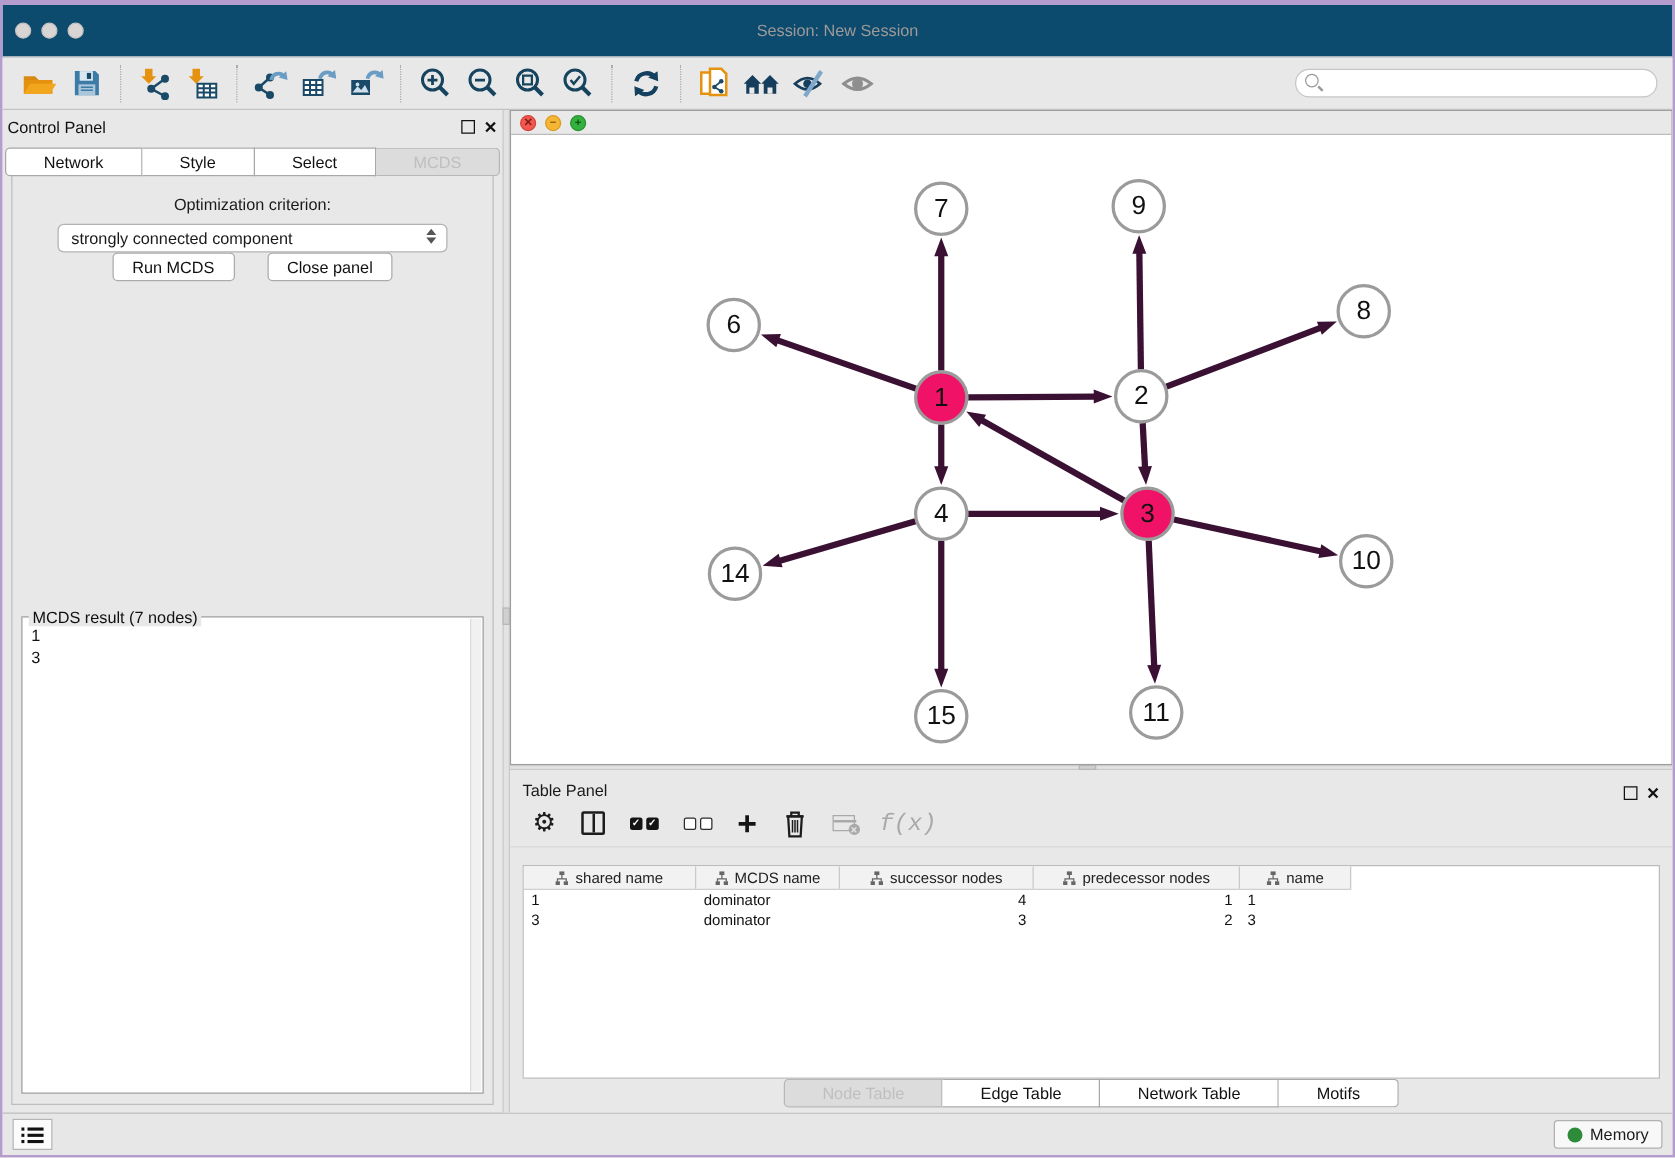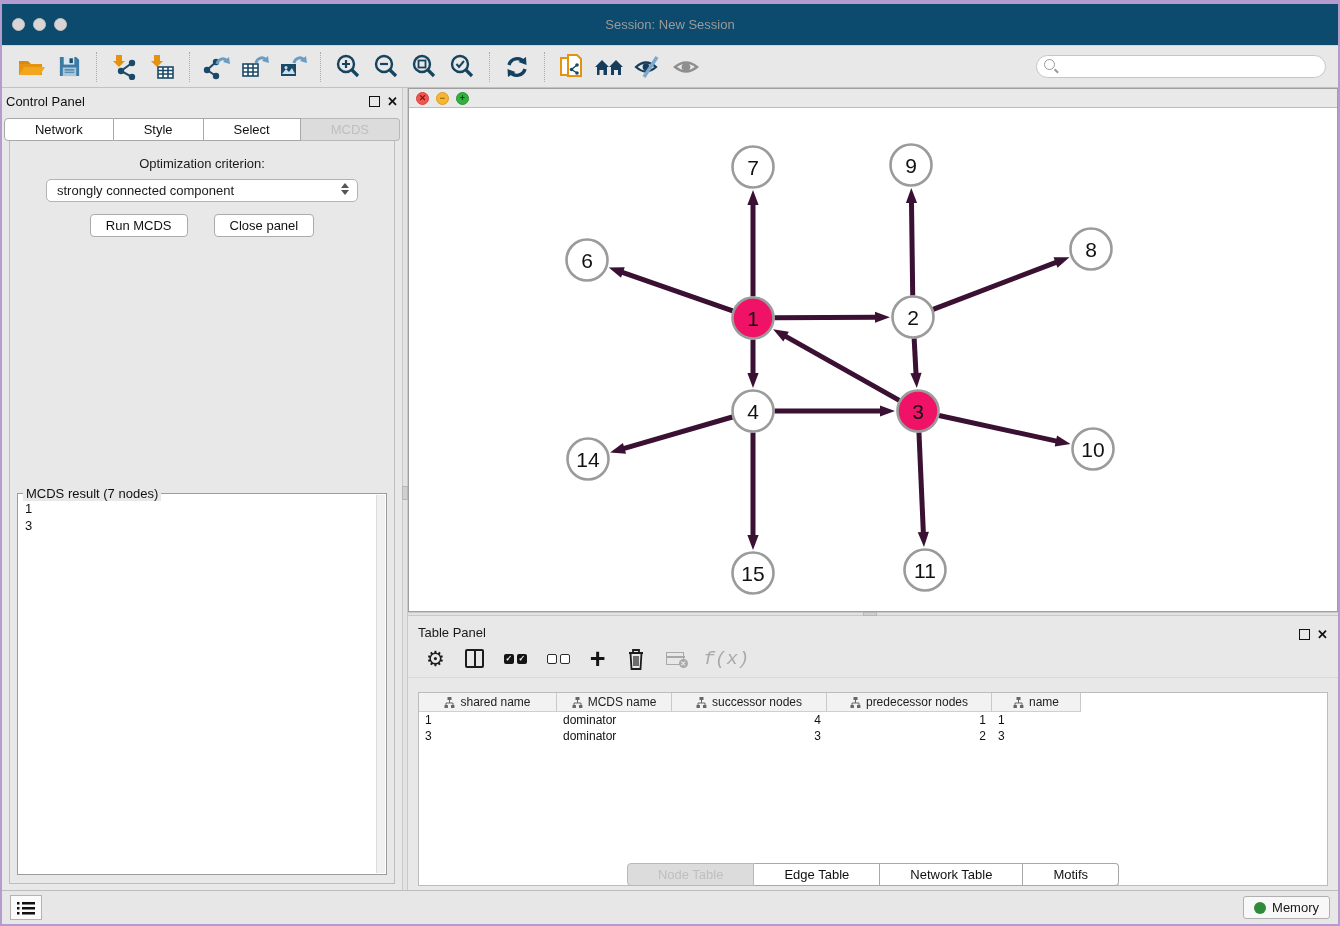--- a/index.html
+++ b/index.html
@@ -54,21 +54,21 @@
 
   .cp-body { flex:1; border:1px solid #bdbdbd; margin:-12px 7px 6px 7px; padding-top:12px; position:relative;
              display:flex; flex-direction:column; background:#e8e8e8; }
   .opt-label { text-align:center; margin-top:14px; font-size:13px; }
   .select-box { margin:8px auto 0 auto; width:312px; height:23px; background:#fff; border:1px solid #b3b3b3;
                 border-radius:5px; display:flex; align-items:center; padding-left:10px; font-size:13px; position:relative; }
   .select-arrows { position:absolute; right:8px; top:3px; display:flex; flex-direction:column; gap:2px; }
   .select-arrows i { display:block; width:0; height:0; border-left:4px solid transparent; border-right:4px solid transparent; }
   .arr-up { border-bottom:5px solid #555; }
   .arr-dn { border-top:5px solid #555; }
-  .cp-buttons { display:flex; justify-content:center; gap:26px; margin-top:12px; }
+  .cp-buttons { display:flex; justify-content:center; gap:26px; }
   .btn { background:#fff; border:1px solid #ababab; border-radius:4px; padding:3px 15px; font-size:13px; color:#111; }
 
   .result-fieldset { margin:8px 7px 8px 7px; height:382px; border:1px solid #9c9c9c; background:#fff; position:relative; }
   .result-legend { position:absolute; top:-8px; left:5px; background:#e8e8e8; padding:0 3px; font-size:13px; color:#111; }
   .result-text { position:absolute; inset:6px 12px 2px 7px; font-size:13px; line-height:17px; white-space:pre;
                  color:#111; overflow:hidden; }
   .result-scroll { position:absolute; top:1px; bottom:1px; right:1px; width:9px; background:#f1f1f1;
                  border-left:1px solid #dcdcdc; }
 
   
@@ -102,21 +102,21 @@
   .cbx { width:10px; height:10px; background:#141414; border-radius:2px; color:#fff; font-size:8px;
          display:flex; align-items:center; justify-content:center; font-weight:bold; }
   .ubx { width:10px; height:10px; border:1.7px solid #2c2c2c; border-radius:2px; background:#fff; }
   .plus-glyph { font-size:27px; font-weight:bold; color:#141414; line-height:20px; }
   .fx-glyph { font-family:Liberation Mono, monospace; font-style:italic; font-size:19px; color:#a9a9a9; }
   .tbl-x { position:relative; width:18px; height:13px; border:1.6px solid #a9a9a9; }
   .tbl-x::before { content:""; position:absolute; left:0; top:3px; width:18px; height:1.6px; background:#a9a9a9; }
   .tbl-x .xdot { position:absolute; right:-5px; bottom:-4px; width:9px; height:9px; background:#a9a9a9;
                  border-radius:50%; color:#e8e8e8; font-size:7px; font-weight:bold; display:flex; align-items:center; justify-content:center; }
 
-  .tp-table { margin:14px 10px 0 10px; background:#fff; border:1px solid #bcbcbc; height:194px; overflow:hidden; flex:0 0 auto; }
+  .tp-table { margin:14px 10px 0 10px; background:#fff; border:1px solid #bcbcbc; height:171px; overflow:hidden; flex:0 0 auto; }
   .thead { display:flex; background:#f2f2f2; border-bottom:1px solid #cfcfcf; height:19px; width:662px; }
   .th { display:flex; align-items:center; justify-content:center; gap:5px; font-size:12px; color:#222;
         border-right:1px solid #c9c9c9; }
   .trow { display:flex; height:16px; align-items:center; font-size:12px; color:#111; }
   .td { padding:0 6px; overflow:hidden; white-space:nowrap; }
   .td.ralign { text-align:right; }
   .c0 { width:138px; } .c1 { width:115px; } .c2 { width:155px; } .c3 { width:165px; } .c4 { width:89px; }
   .tree-ico { flex:0 0 auto; }
 
   .tp-tabs { position:absolute; bottom:4px; left:0; right:0; display:flex; justify-content:center; }

